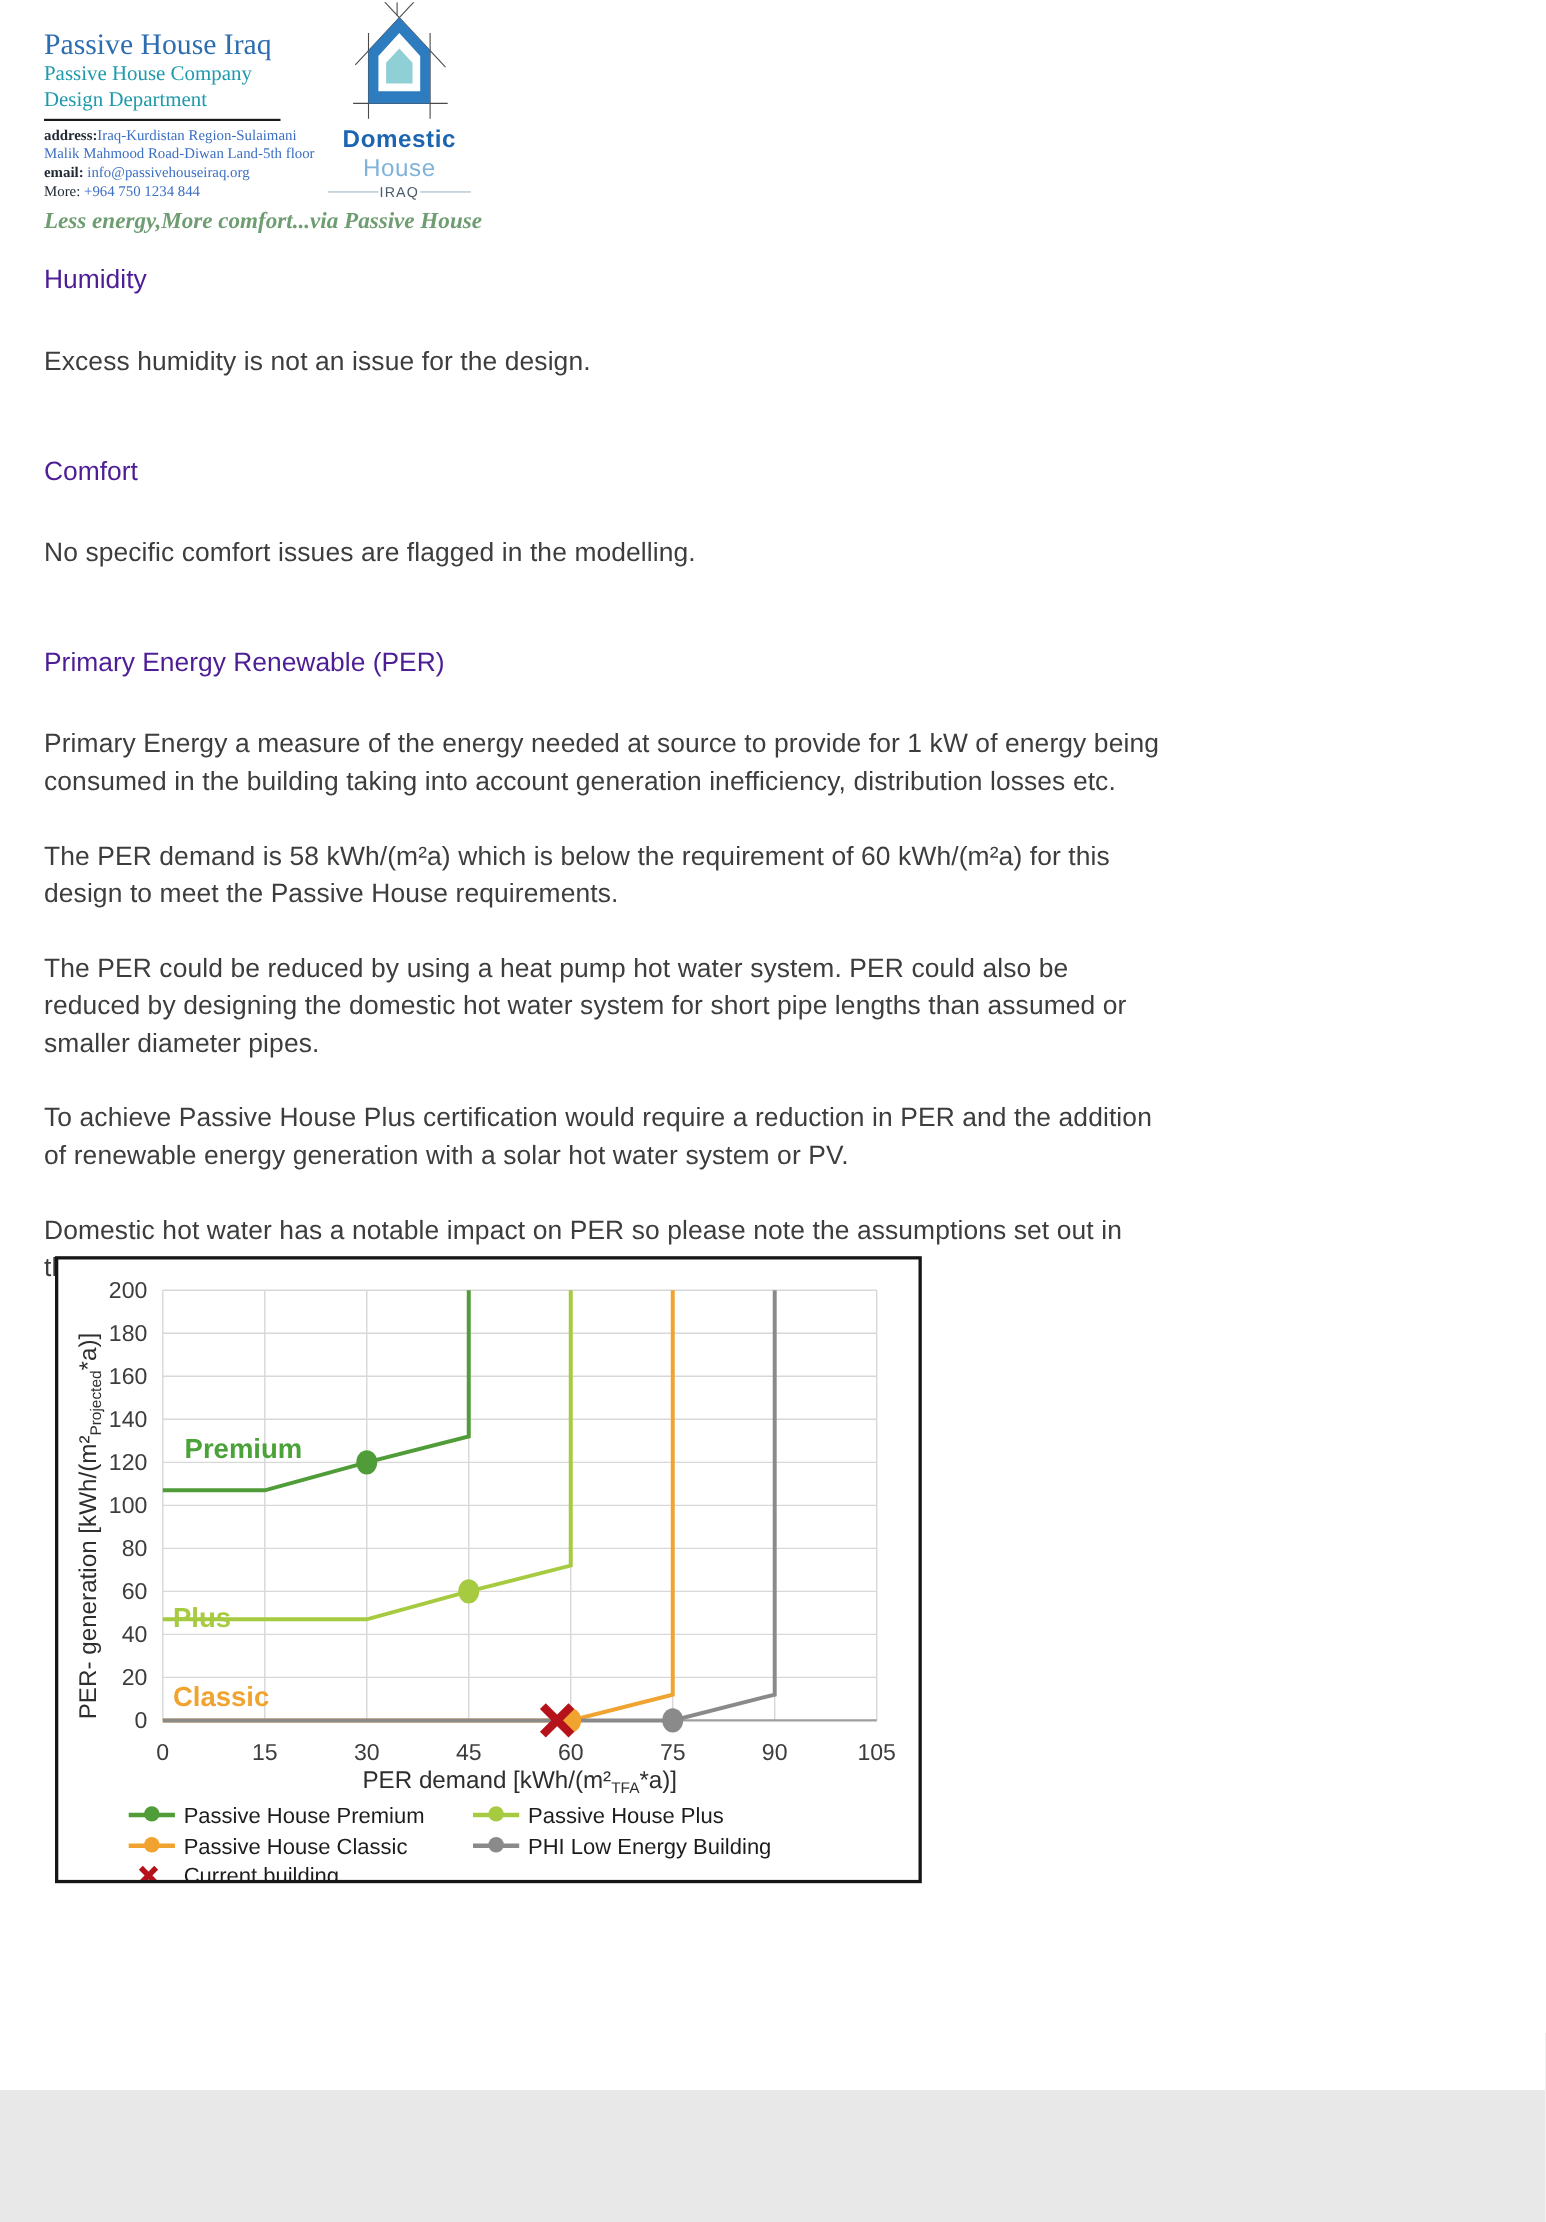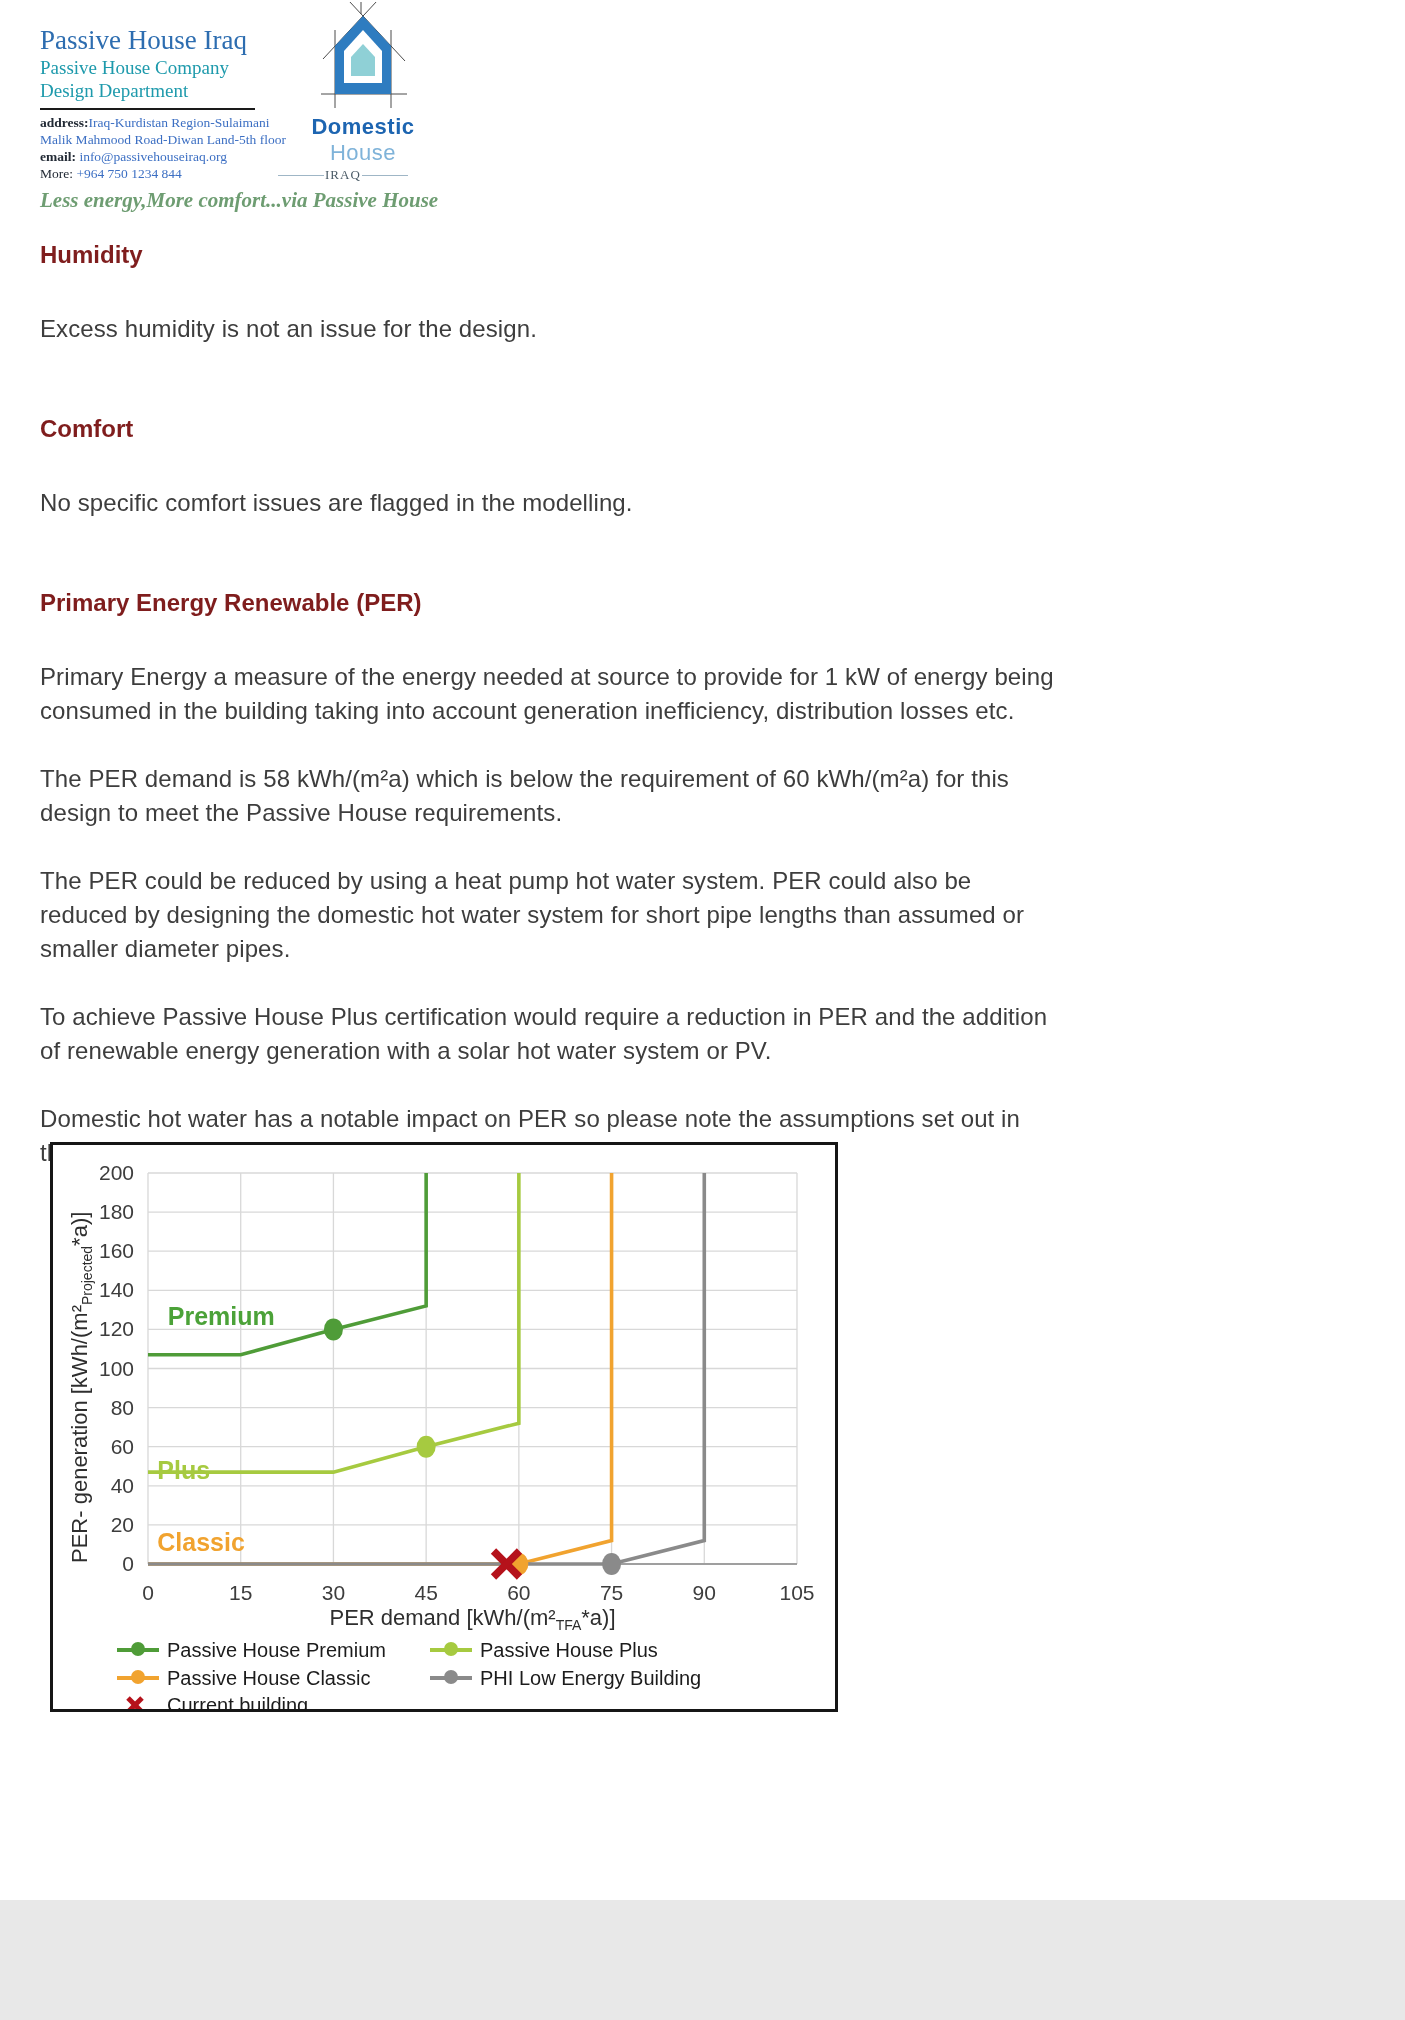--- a/index.html
+++ b/index.html
@@ -13,30 +13,30 @@
   .lh-rule{width:215px;height:0;border-top:2px solid #1a1a1a;margin:6px 0 4px 0;}
   .addr{font-family:"Liberation Serif",serif;font-size:13.5px;line-height:17px;color:#3c6fc3;}
   .addr .lbl{color:#222a35;font-weight:bold;}
   .addr .lbl-plain{color:#222a35;}
 
   .logo-block{position:absolute;left:278px;top:2px;width:170px;text-align:center;}
   .logo-house{display:block;margin:0 auto;}
   .logo-text{font-size:22px;font-weight:bold;letter-spacing:0.5px;margin-top:-2px;}
   .logo-text .b1{color:#1d65b1;}
   .logo-text .b2{color:#7fb3d9;font-weight:normal;}
-  .logo-region{display:flex;align-items:center;gap:1px;margin-top:1px;font-family:Liberation Serif, serif;}
+  .logo-region{display:flex;align-items:center;justify-content:center;gap:1px;margin-top:1px;}
   .logo-region .rl{display:inline-block;width:46px;height:0;border-top:1.5px solid #9fb6c6;}
   .logo-region .rt{font-size:13px;color:#4a5a66;letter-spacing:1px;}
 
   .tagline{position:absolute;left:40px;top:188px;font-family:"Liberation Serif",serif;
            font-style:italic;font-weight:bold;font-size:21px;color:#6e9d72;}
 
   
   .main{position:absolute;left:40px;top:172px;width:1335px;color:#3d3d3d;}
-  .main h2{font-size:24px;line-height:30px;margin:68px 0 42px 0;color:#7f1d1d;font-weight:bold;}
+  .main h2{font-size:24px;line-height:30px;margin:68px 0 42px 0;color:#4c1d95;font-weight:normal;}
   .main p{font-size:24px;line-height:34px;margin:0 0 34px 0;white-space:pre-line;letter-spacing:0.1px;}
 
   
   .chart-frame{position:absolute;left:50px;top:1142px;width:788px;height:570px;
                border:3px solid #161616;box-sizing:border-box;background:#fff;}
   .chart-frame svg{display:block;}
   .chart-frame text{font-family:"Liberation Sans",sans-serif;}
 
   
   .footer-rule{position:absolute;left:40px;top:1936px;width:1330px;height:0;border-top:3px solid #2b2b2b;}

